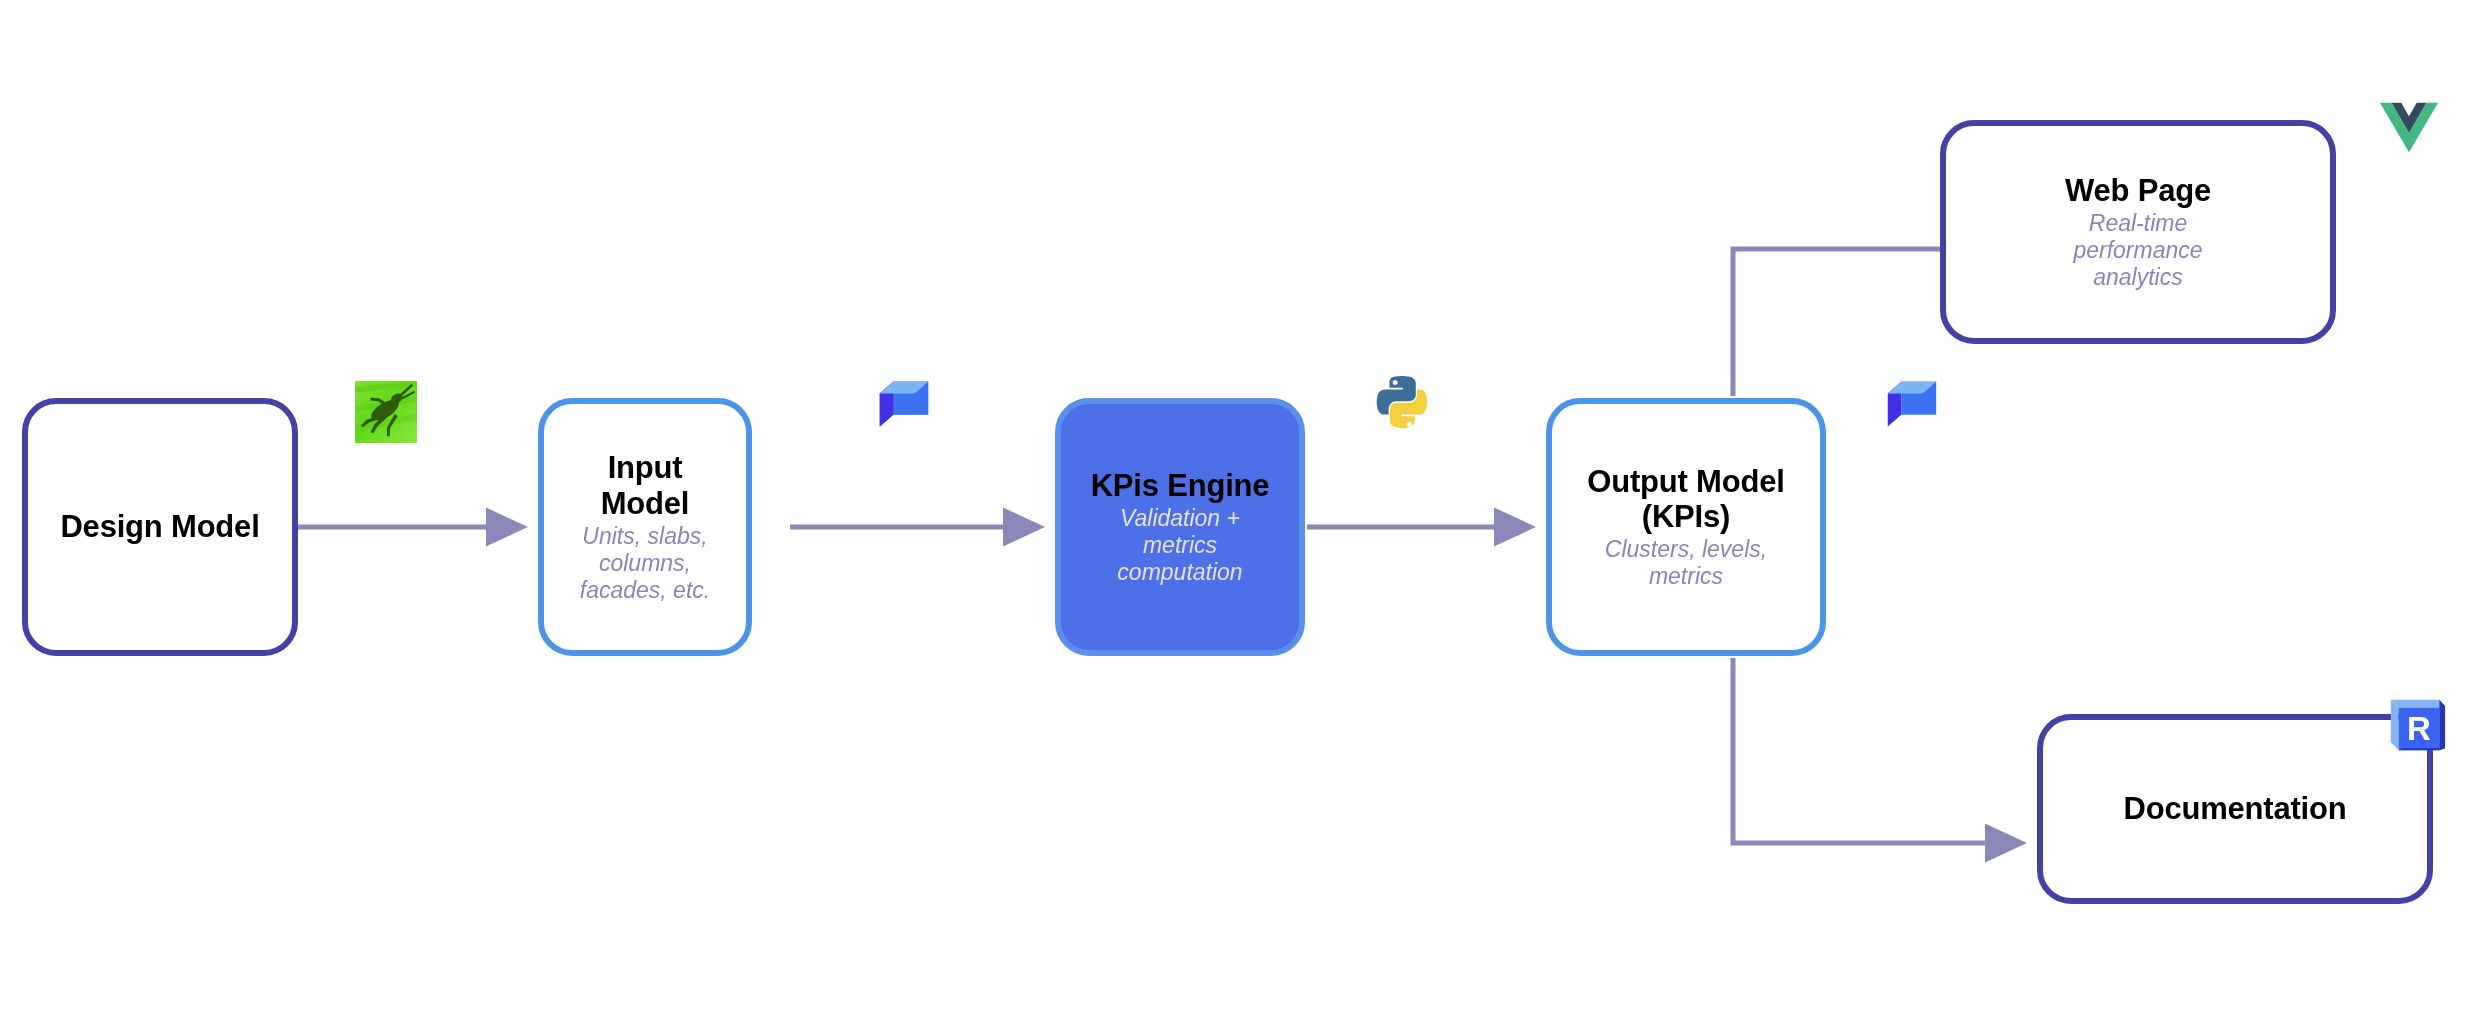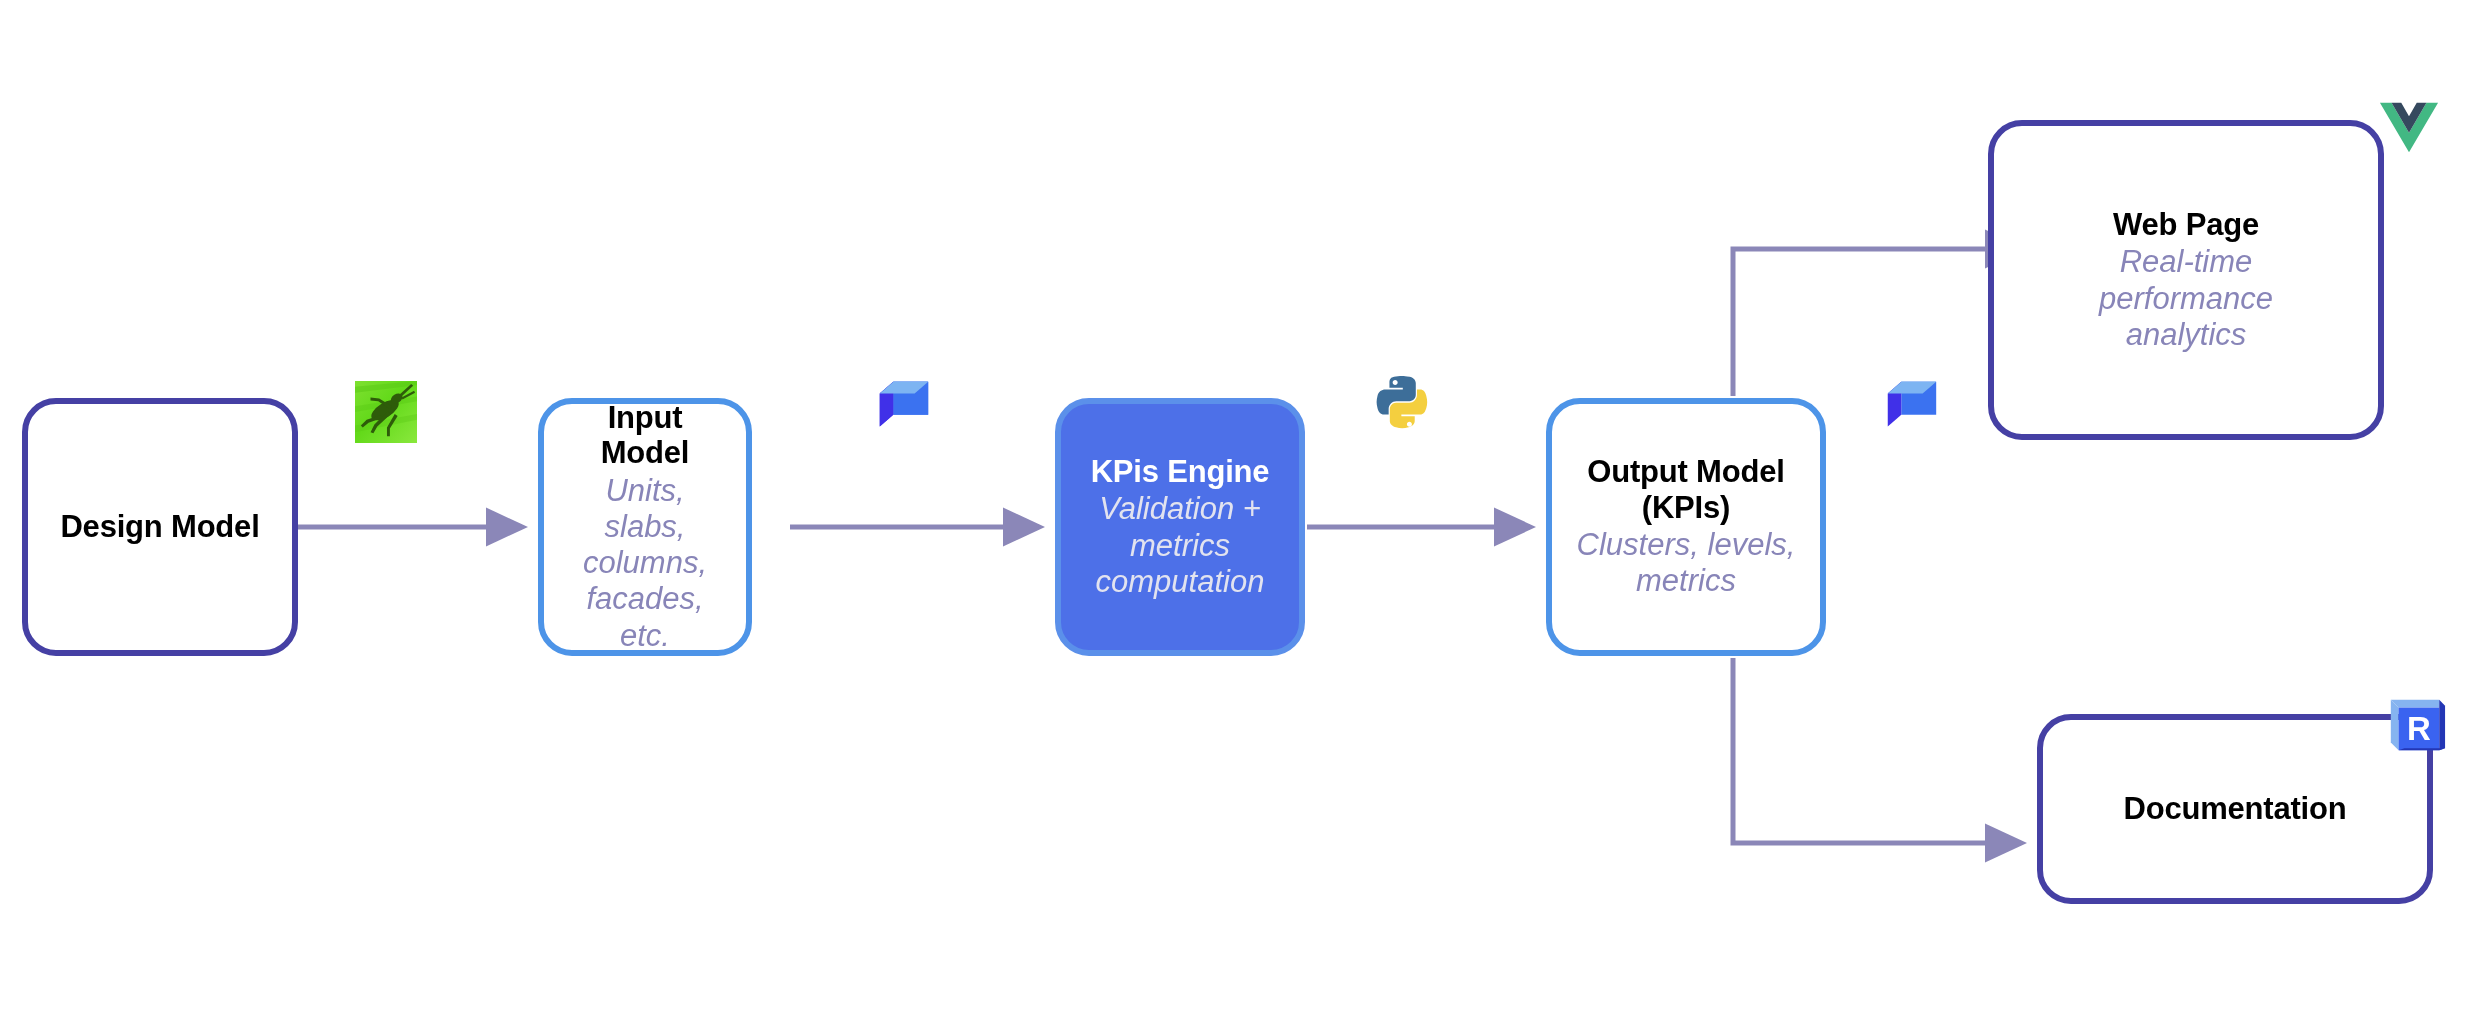--- a/index.html
+++ b/index.html
@@ -45,43 +45,43 @@
     font-weight: bold;
     font-size: 31px;
     line-height: 1.14;
     color: #000000;
     text-align: center;
     letter-spacing: -0.2px;
     white-space: pre-line;
   }
   .node .subtitle {
     font-style: italic;
-    font-size: 31px;
+    font-size: 23px;
     line-height: 1.17;
     color: #8885b8;
     text-align: center;
     margin-top: 2px;
     white-space: pre-line;
   }
   
   .node.dark-outline { border: 6px solid #4540a4; }
   .node.blue-outline { border: 6px solid #4d94e8; }
   .node.filled {
     border: 6px solid #5b90ea;
     background: #4d70e8;
   }
-  .node.filled .title { color: #ffffff; }
+  .node.filled .title { color: #000000; }
   .node.filled .subtitle { color: #e2e3ef; font-style: italic; }
 
   
   #node-design   { left: 22px;   top: 398px; width: 276px;  height: 258px; }
   #node-input    { left: 538px;  top: 398px; width: 214px;  height: 258px; }
   #node-engine   { left: 1055px; top: 398px; width: 250px;  height: 258px; }
   #node-output   { left: 1546px; top: 398px; width: 280px;  height: 258px; }
-  #node-web      { left: 1988px; top: 120px; width: 396px;  height: 320px; }
+  #node-web      { left: 1940px; top: 120px; width: 396px;  height: 224px; }
   #node-doc      { left: 2037px; top: 714px; width: 396px;  height: 190px; }
 
   #node-design  .title,  #node-design  .subtitle,
   #node-input   .title,  #node-input   .subtitle,
   #node-engine  .title,  #node-engine  .subtitle,
   #node-output  .title,  #node-output  .subtitle { max-width: 235px; }
 
   
   .badge {
     position: absolute;

